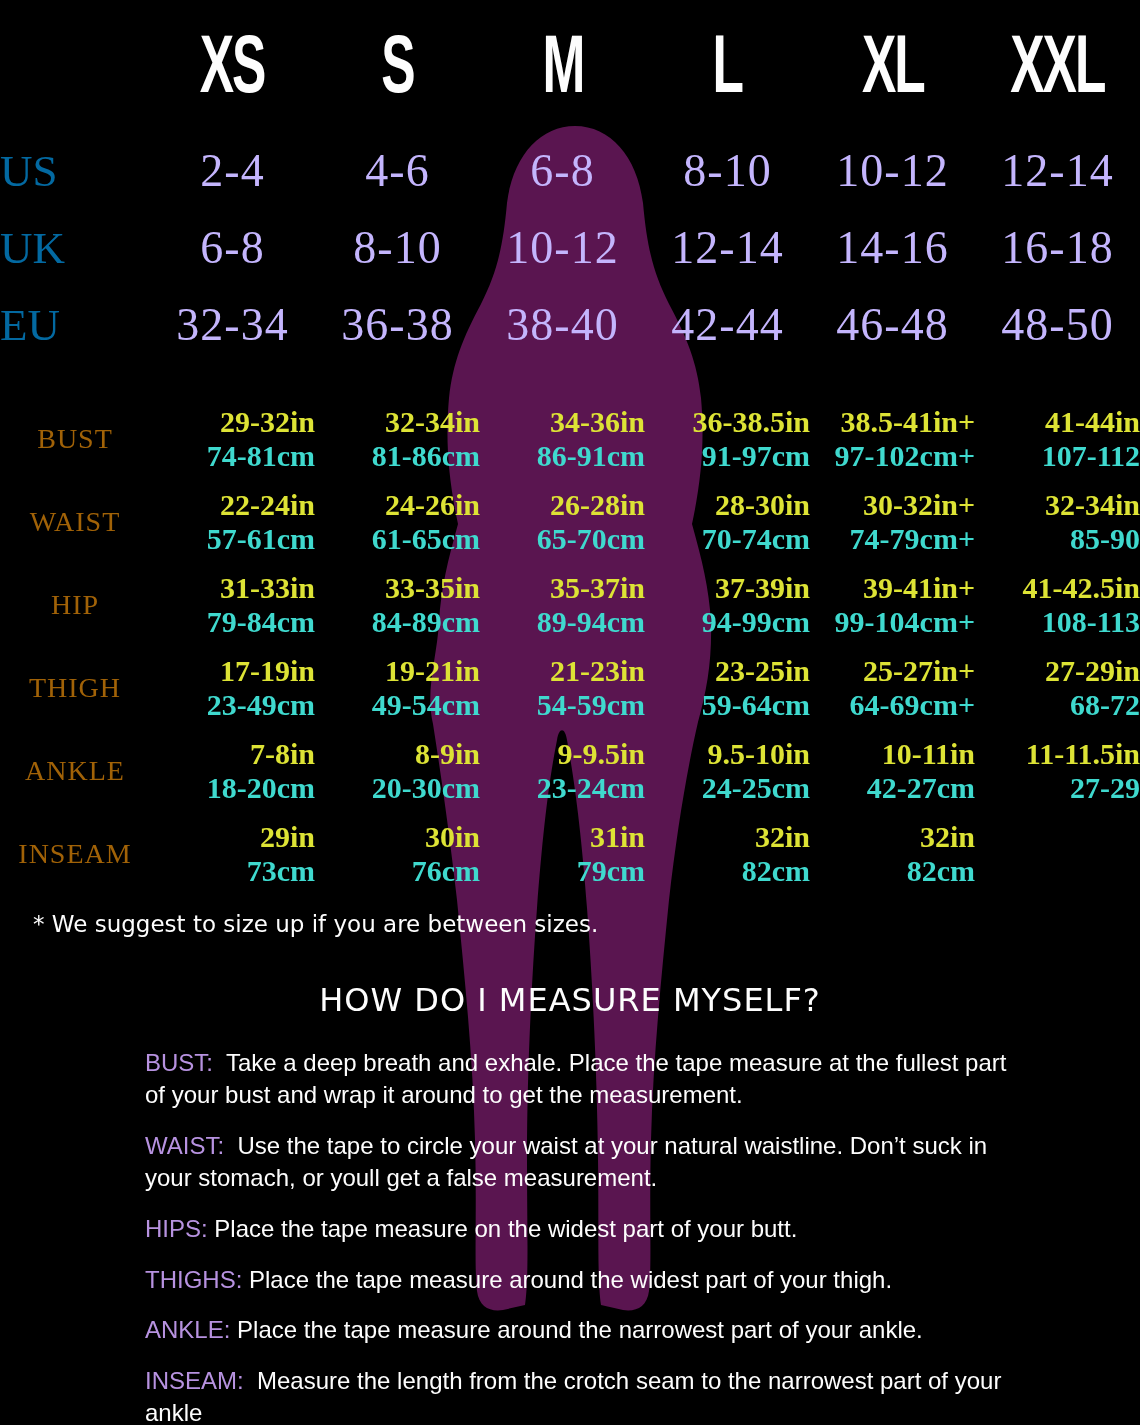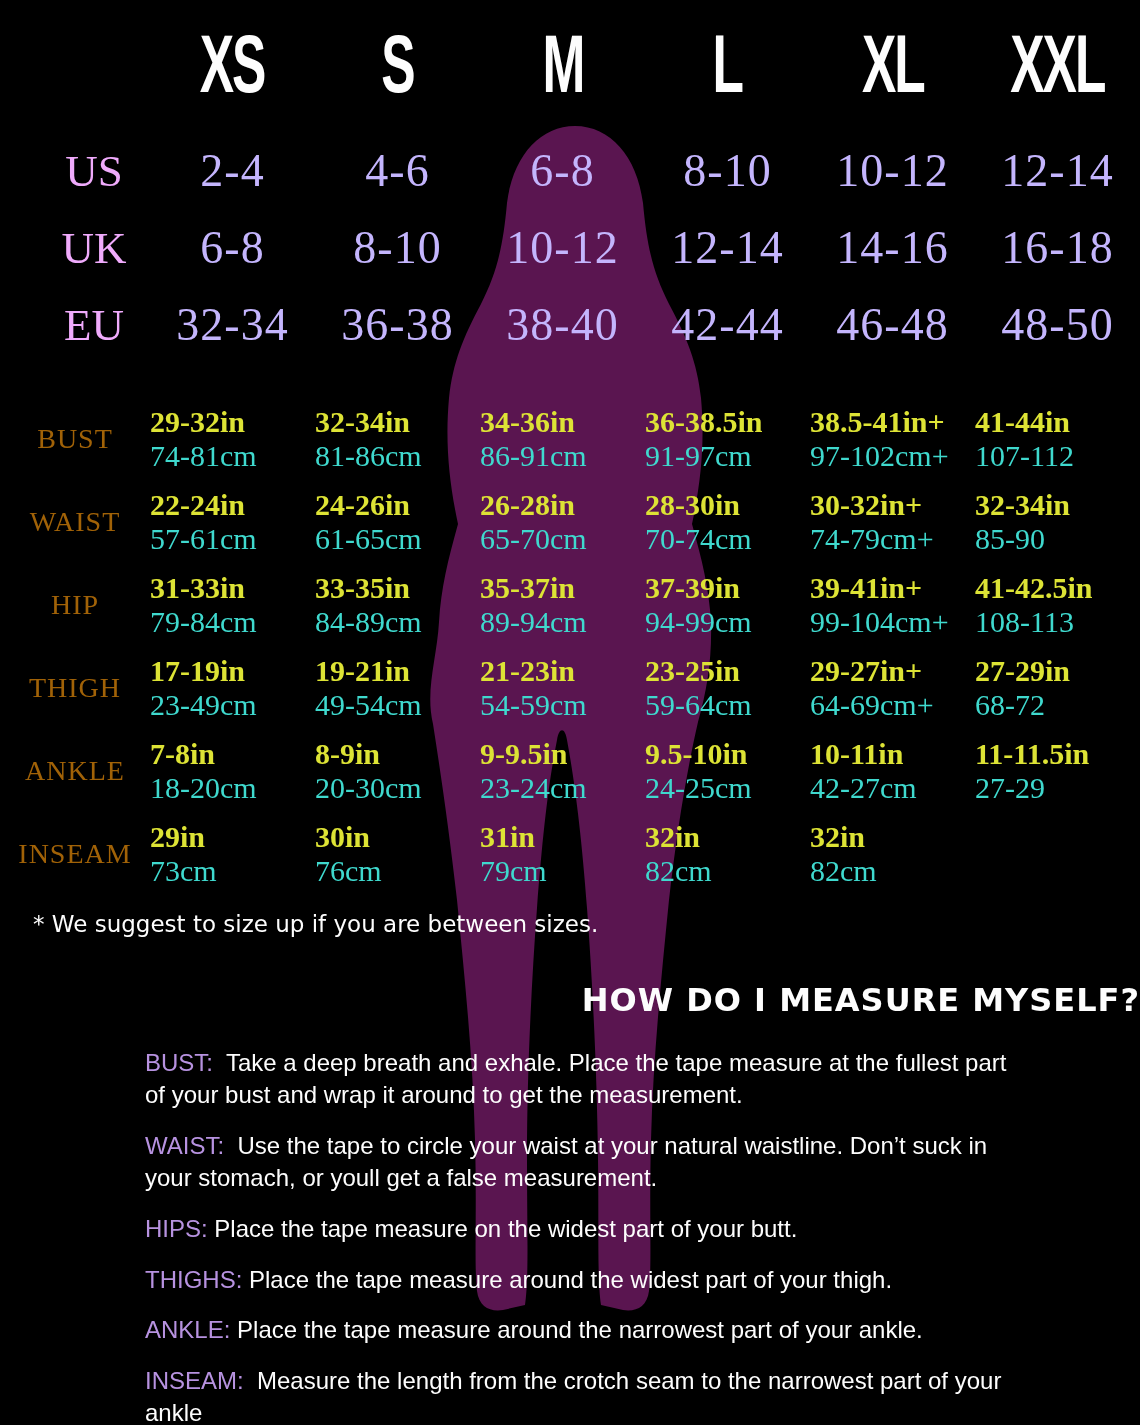--- a/index.html
+++ b/index.html
@@ -15,39 +15,39 @@
   .hrow { margin-top:20px; height:88px; }
   .hcell { text-align:center; color:#fff; overflow:visible; }
   .hsize {
     display:inline-block; font-family:"Liberation Sans", sans-serif;
     font-weight:700; font-size:78px; line-height:1;
     transform:scale(0.66,1.04); letter-spacing:-3px; color:#fdfdfd;
   }
 
   .regions { margin-top:24px; }
   .rrow { height:77px; }
-  .glabel { color:#f0abfc; font-size:45px; text-align:center;margin-left:38px; }
+  .glabel { color:#0369a1; font-size:45px; text-align:left; }
   .gcell  { color:#c4b5fd; font-size:46px; text-align:center; letter-spacing:1px; }
 
   .meas { margin-top:34px; }
   .mrow { height:83px; }
   .rlabel { color:#a16207; font-size:28px; text-align:center; letter-spacing:1px; }
-  .mcell { text-align:left; line-height:1.12; }
+  .mcell { text-align:right; line-height:1.12; }
   .in { color:var(--yellow,#dde335); font-size:30px; font-weight:700; }
-  .cm { color:var(--cyan,#3fd9ce);  font-size:30px; font-weight:400; }
+  .cm { color:var(--cyan,#3fd9ce);  font-size:30px; font-weight:700; }
 
   .note {
     color:#fdfdfd; font-family:"DejaVu Sans", sans-serif;
     font-size:23px; margin:16px 0 12px 33px;
   }
 
   .howto { margin-top:44px; }
   .howto-title {
-    text-align:right; color:#fdfdfd; font-family:"DejaVu Sans", sans-serif;
-    font-weight:700; font-size:32px; letter-spacing:1px;
+    text-align:center; color:#fdfdfd; font-family:"DejaVu Sans", sans-serif;
+    font-weight:400; font-size:32px; letter-spacing:1px;
   }
   .howto-items { margin:28px 40px 0 145px; max-width:880px; }
   .hitem {
     color:#fdfdfd; font-family:Liberation Sans, sans-serif;
     font-size:24px; line-height:1.33; margin:0 0 19px 0;
   }
   .hlabel { color:var(--lavender,#b792e0); }
 </style>
 </head>
 <body>
@@ -229,21 +229,21 @@
         </div>
         <div class="mcell">
           <div class="in">21-23in</div>
           <div class="cm">54-59cm</div>
         </div>
         <div class="mcell">
           <div class="in">23-25in</div>
           <div class="cm">59-64cm</div>
         </div>
         <div class="mcell">
-          <div class="in">29-27in+</div>
+          <div class="in">25-27in+</div>
           <div class="cm">64-69cm+</div>
         </div>
         <div class="mcell">
           <div class="in">27-29in</div>
           <div class="cm">68-72</div>
         </div>
       </div>
 
       <div class="row mrow">
         <div class="rlabel">ANKLE</div>

